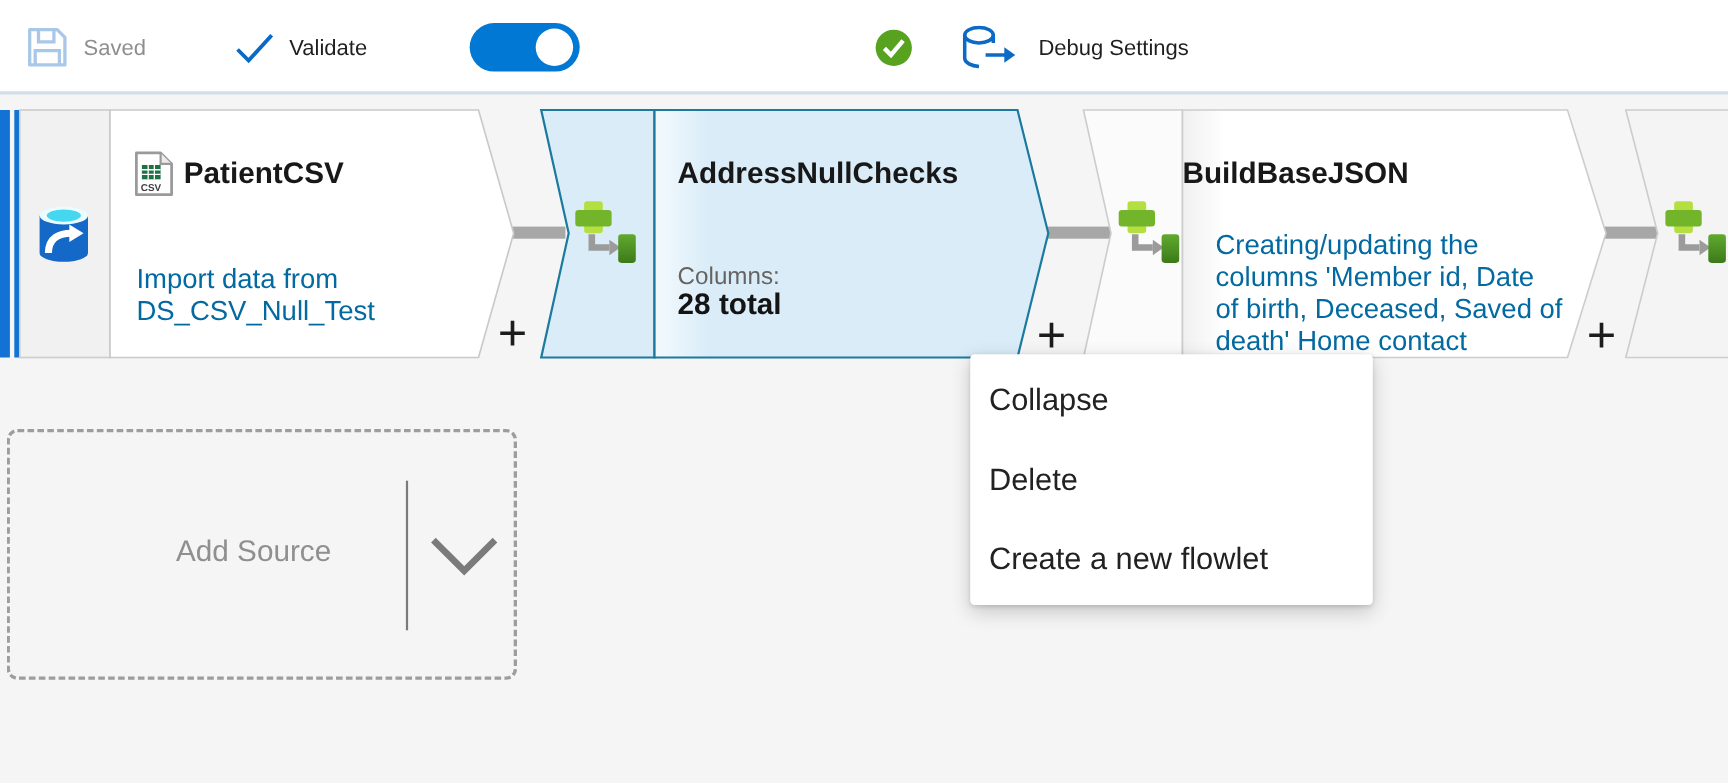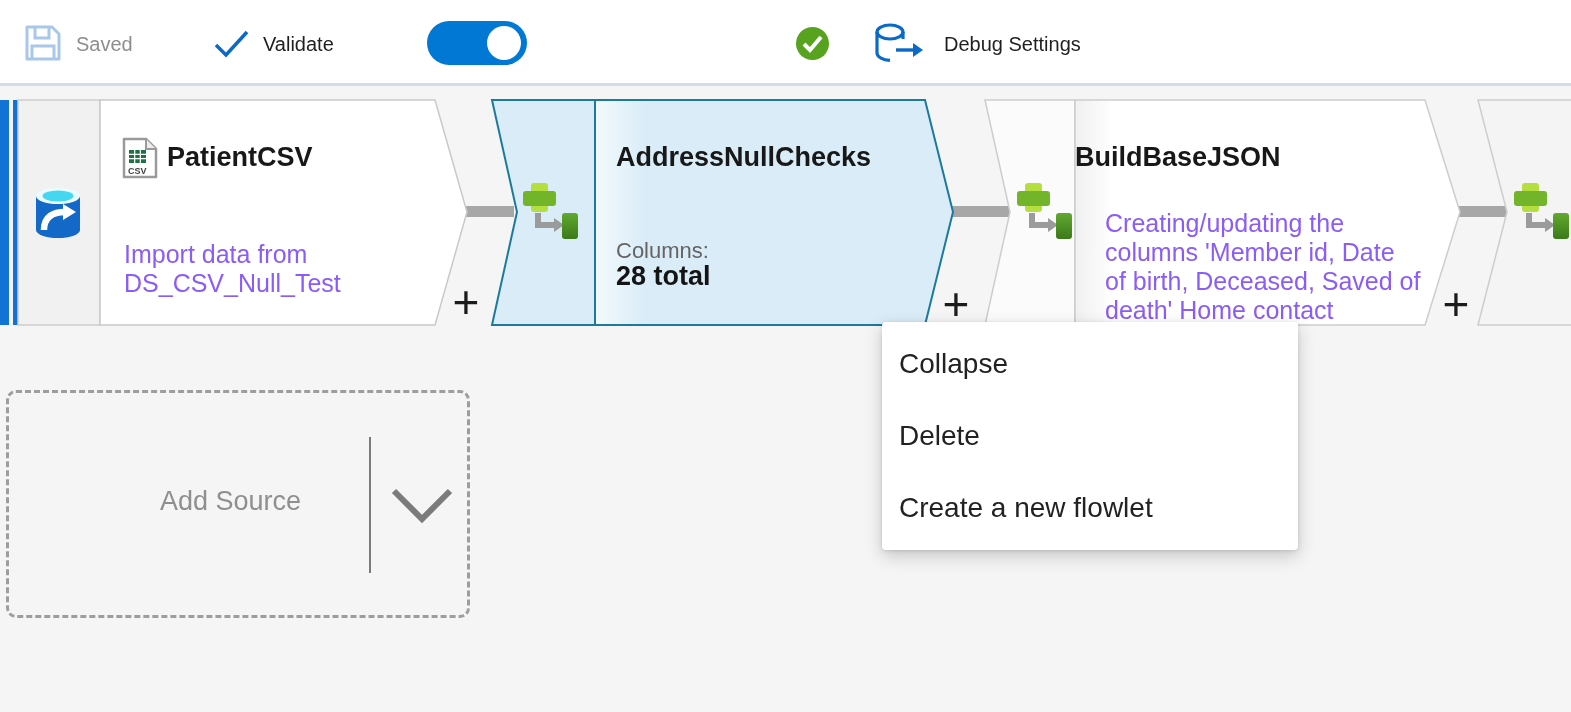--- a/index.html
+++ b/index.html
@@ -15,28 +15,28 @@
   .toggle { position:absolute; left:427px; top:21px; width:100px; height:44px; border-radius:22px;
             background:#0078d4; cursor:pointer; }
   .toggle .knob { position:absolute; left:60px; top:5px; width:34px; height:34px; border-radius:50%; background:#ffffff; }
   .status-disc { position:absolute; left:796px; top:27px; width:33px; height:33px; border-radius:50%; background:#57a21f; }
 
   
   .canvas { position:absolute; left:0; top:89px; width:1571px; height:623px; background:#f5f5f5; }
   #graph-svg { position:absolute; left:0; top:0; }
 
   .node-title { position:absolute; font-size:27px; font-weight:700; color:#181818; white-space:nowrap; z-index:2; }
-  .node-desc  { position:absolute; font-size:25px; line-height:29px; color:#8b5cf6; width:316px; z-index:2; }
+  .node-desc  { position:absolute; font-size:25px; line-height:29px; color:#0369a1; width:316px; z-index:2; }
   .cols-label { position:absolute; font-size:22px; color:#666462; z-index:2; }
   .cols-value { position:absolute; font-size:27px; font-weight:700; color:#141414; z-index:2; }
   .plus-btn   { position:absolute; width:44px; height:46px; font-size:46px; font-weight:300; line-height:44px;
                 text-align:center; color:#1c1c1c; cursor:pointer; z-index:3; }
 
   
-  .ctx-menu { position:absolute; left:882px; top:322px; width:416px; height:228px; background:#ffffff;
+  .ctx-menu { position:absolute; left:882px; top:322px; width:366px; height:228px; background:#ffffff;
               border-radius:4px; box-shadow:0 6px 18px rgba(0,0,0,0.19), 0 1px 4px rgba(0,0,0,0.12);
               z-index:10; padding:6px 0; }
   .ctx-item { height:72px; display:flex; align-items:center; padding-left:17px; font-size:28px;
               color:#222222; cursor:pointer; }
 
   
   .add-source { position:absolute; left:6px; top:390px; width:464px; height:228px;
                 border:3px dashed #9d9d9d; border-radius:10px; cursor:pointer; }
   .add-source-label { position:absolute; left:151px; top:93px; font-size:27px; color:#8f8f8f; white-space:nowrap; }
   .as-divider { position:absolute; left:360px; top:44px; width:2px; height:136px; background:#7a7a7a; }

